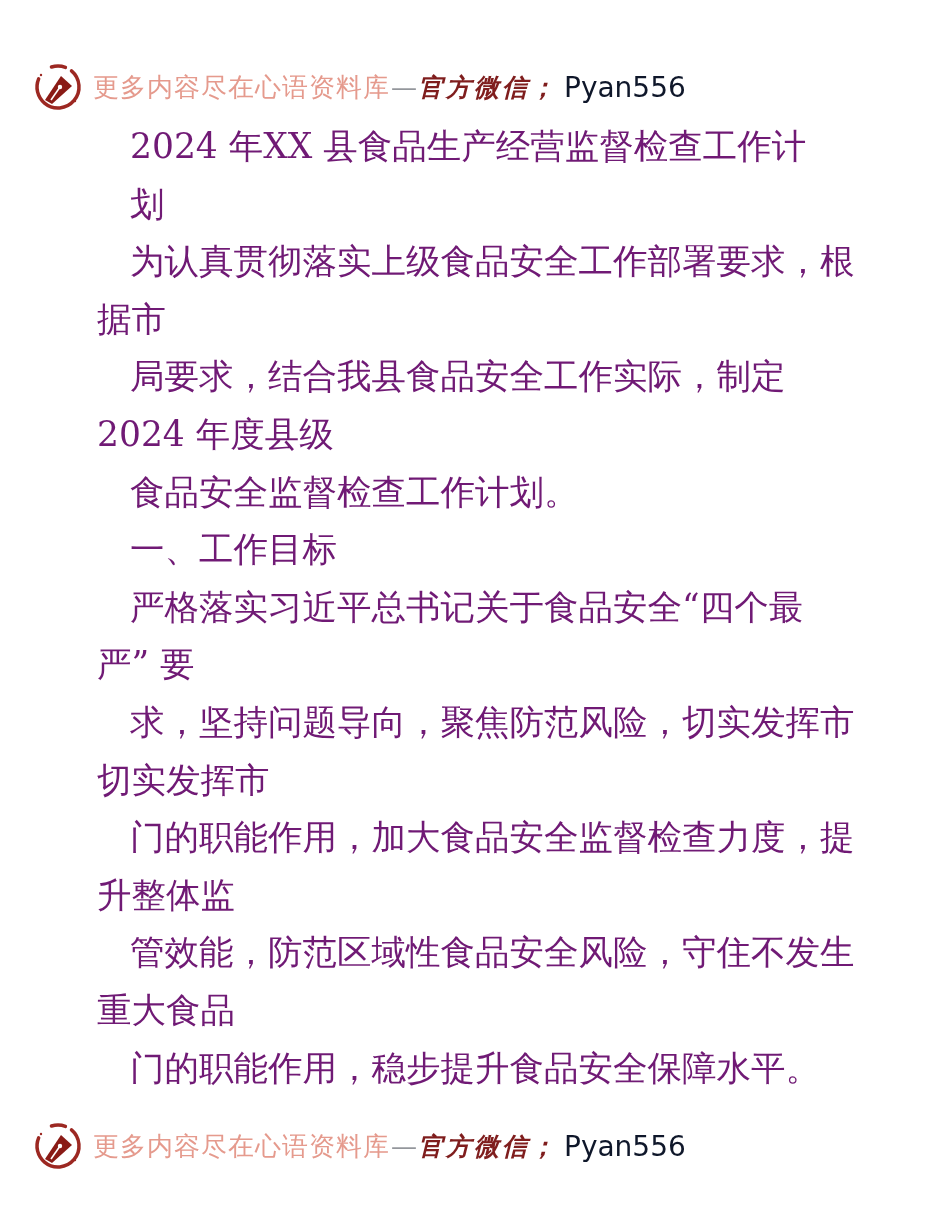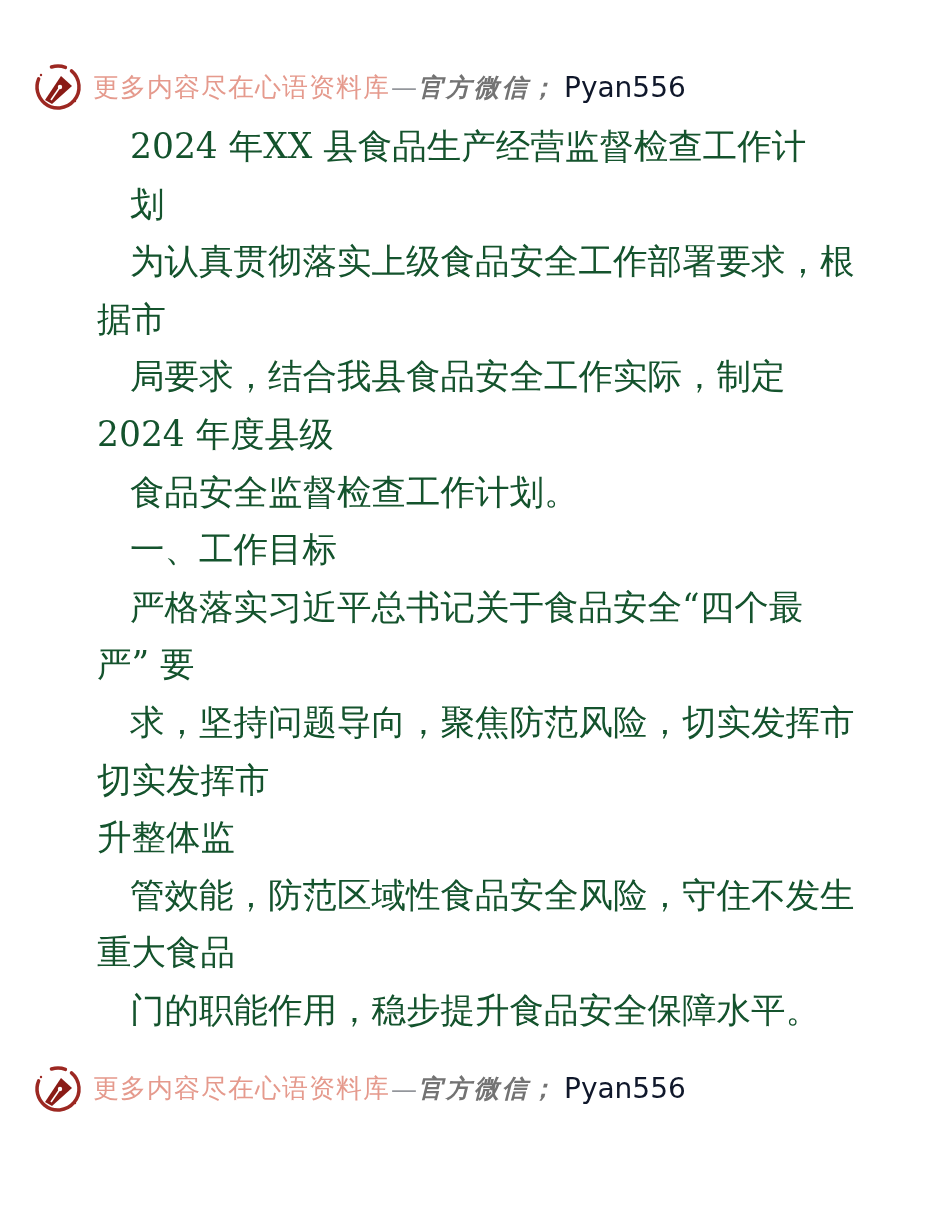--- a/index.html
+++ b/index.html
@@ -19,35 +19,35 @@
   .watermark.header-mark { padding-top: 58px; }
   .watermark.footer-mark { margin-top: 20px; }
   .logo { margin-right: 9px; display: inline-block; }
   .logo svg { width: 52px; height: 52px; display: block; }
   .brand {
     color: #e59a8d; font-size: 26px; letter-spacing: 1px;
     font-family: "DejaVu Serif", "Liberation Serif", serif;
   }
   .sep { color: #93969b; font-size: 26px; margin: 0 1px; }
   .label {
-    color: #737373; font-size: 25px; font-style: italic; font-weight: bold;
+    color: #7f1d1d; font-size: 25px; font-style: italic; font-weight: bold;
     letter-spacing: 3px;
     font-family: "DejaVu Serif", "Liberation Serif", serif;
   }
   .wxid {
     color: #0f172a; font-size: 28px; margin-left: 6px;
     font-family: "DejaVu Sans", "Liberation Sans", sans-serif;
   }
 
   
   .doc-body { padding: 2px 50px 0 97px; }
   .line {
     font-size: 34.5px;
     line-height: 57.6px;
-    color: #14532d;
+    color: #701a75;
     white-space: pre;
   }
   .line.indent { padding-left: 33px; }
 </style>
 </head>
 <body>
 
 <div class="page">
 
   <div class="watermark header-mark">
@@ -73,20 +73,21 @@
       <div class="line indent">为认真贯彻落实上级食品安全工作部署要求，根</div>
       <div class="line">据市</div>
       <div class="line indent">局要求，结合我县食品安全工作实际，制定</div>
       <div class="line">2024 年度县级</div>
       <div class="line indent">食品安全监督检查工作计划。</div>
       <div class="line indent">一、工作目标</div>
       <div class="line indent">严格落实习近平总书记关于食品安全“四个最</div>
       <div class="line">严” 要</div>
       <div class="line indent">求，坚持问题导向，聚焦防范风险，切实发挥市</div>
       <div class="line">切实发挥市</div>
+      <div class="line indent">门的职能作用，加大食品安全监督检查力度，提</div>
       <div class="line">升整体监</div>
       <div class="line indent">管效能，防范区域性食品安全风险，守住不发生</div>
       <div class="line">重大食品</div>
       <div class="line indent">门的职能作用，稳步提升食品安全保障水平。</div>
     </div>
 
   <div class="watermark footer-mark">
     <span class="logo">
       <svg viewBox="0 0 52 52" xmlns="http://www.w3.org/2000/svg">
         <circle cx="26" cy="26" r="21" fill="none" stroke="#9c2822" stroke-width="3.5" stroke-dasharray="92 18 14 8" stroke-linecap="round" transform="rotate(-50 26 26)"></circle>

